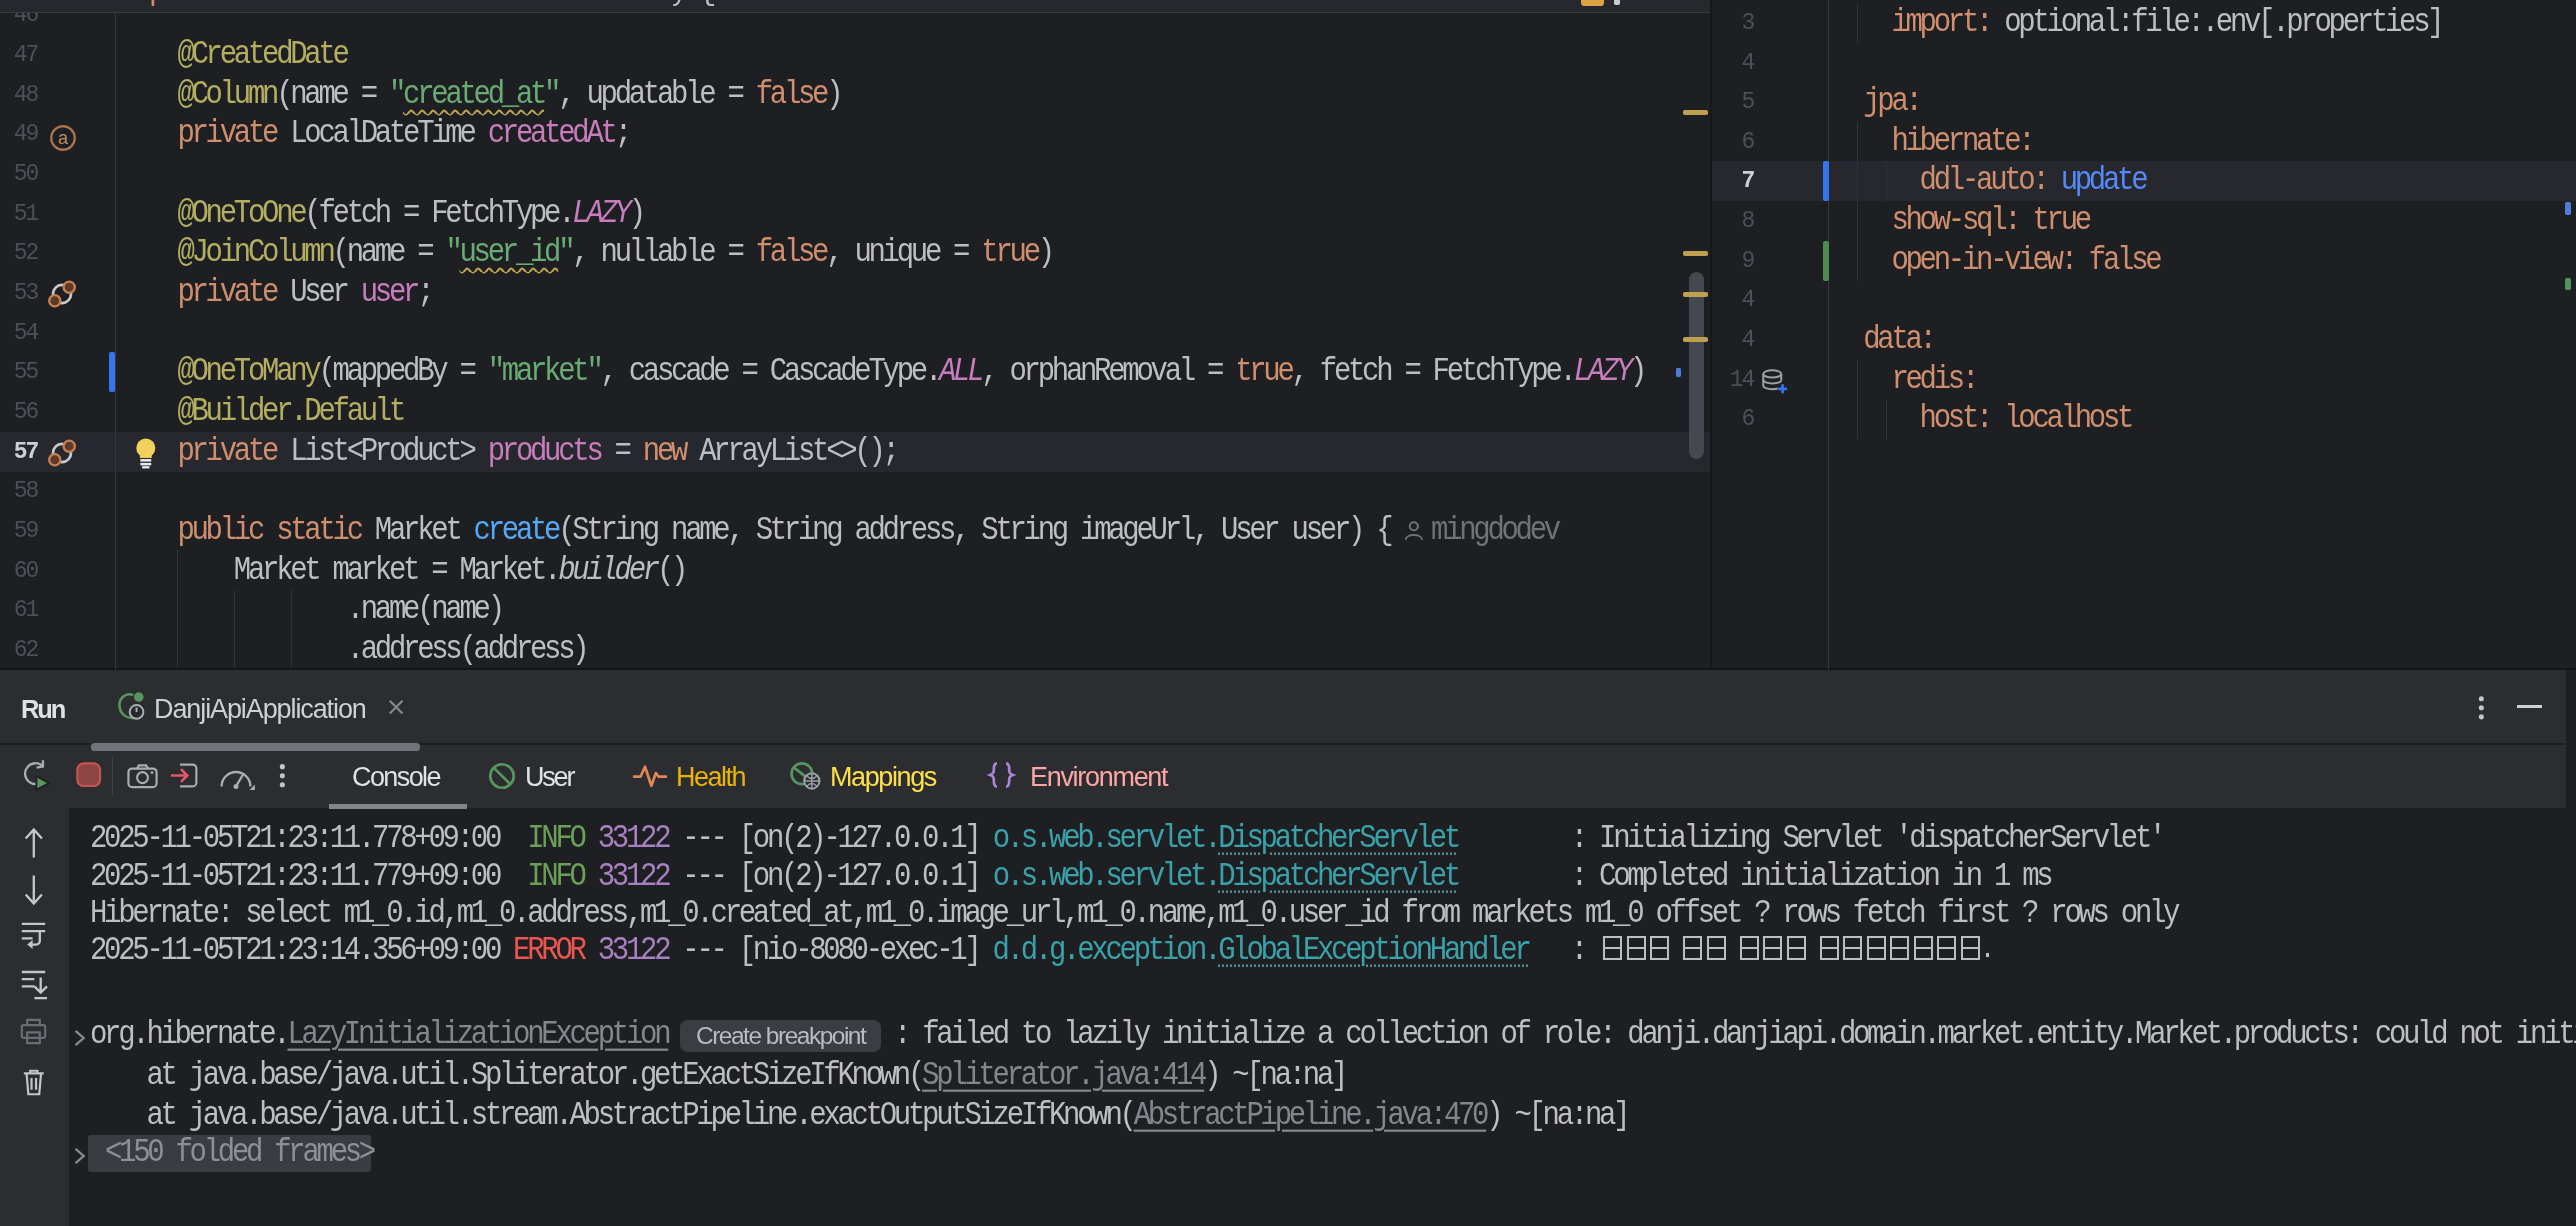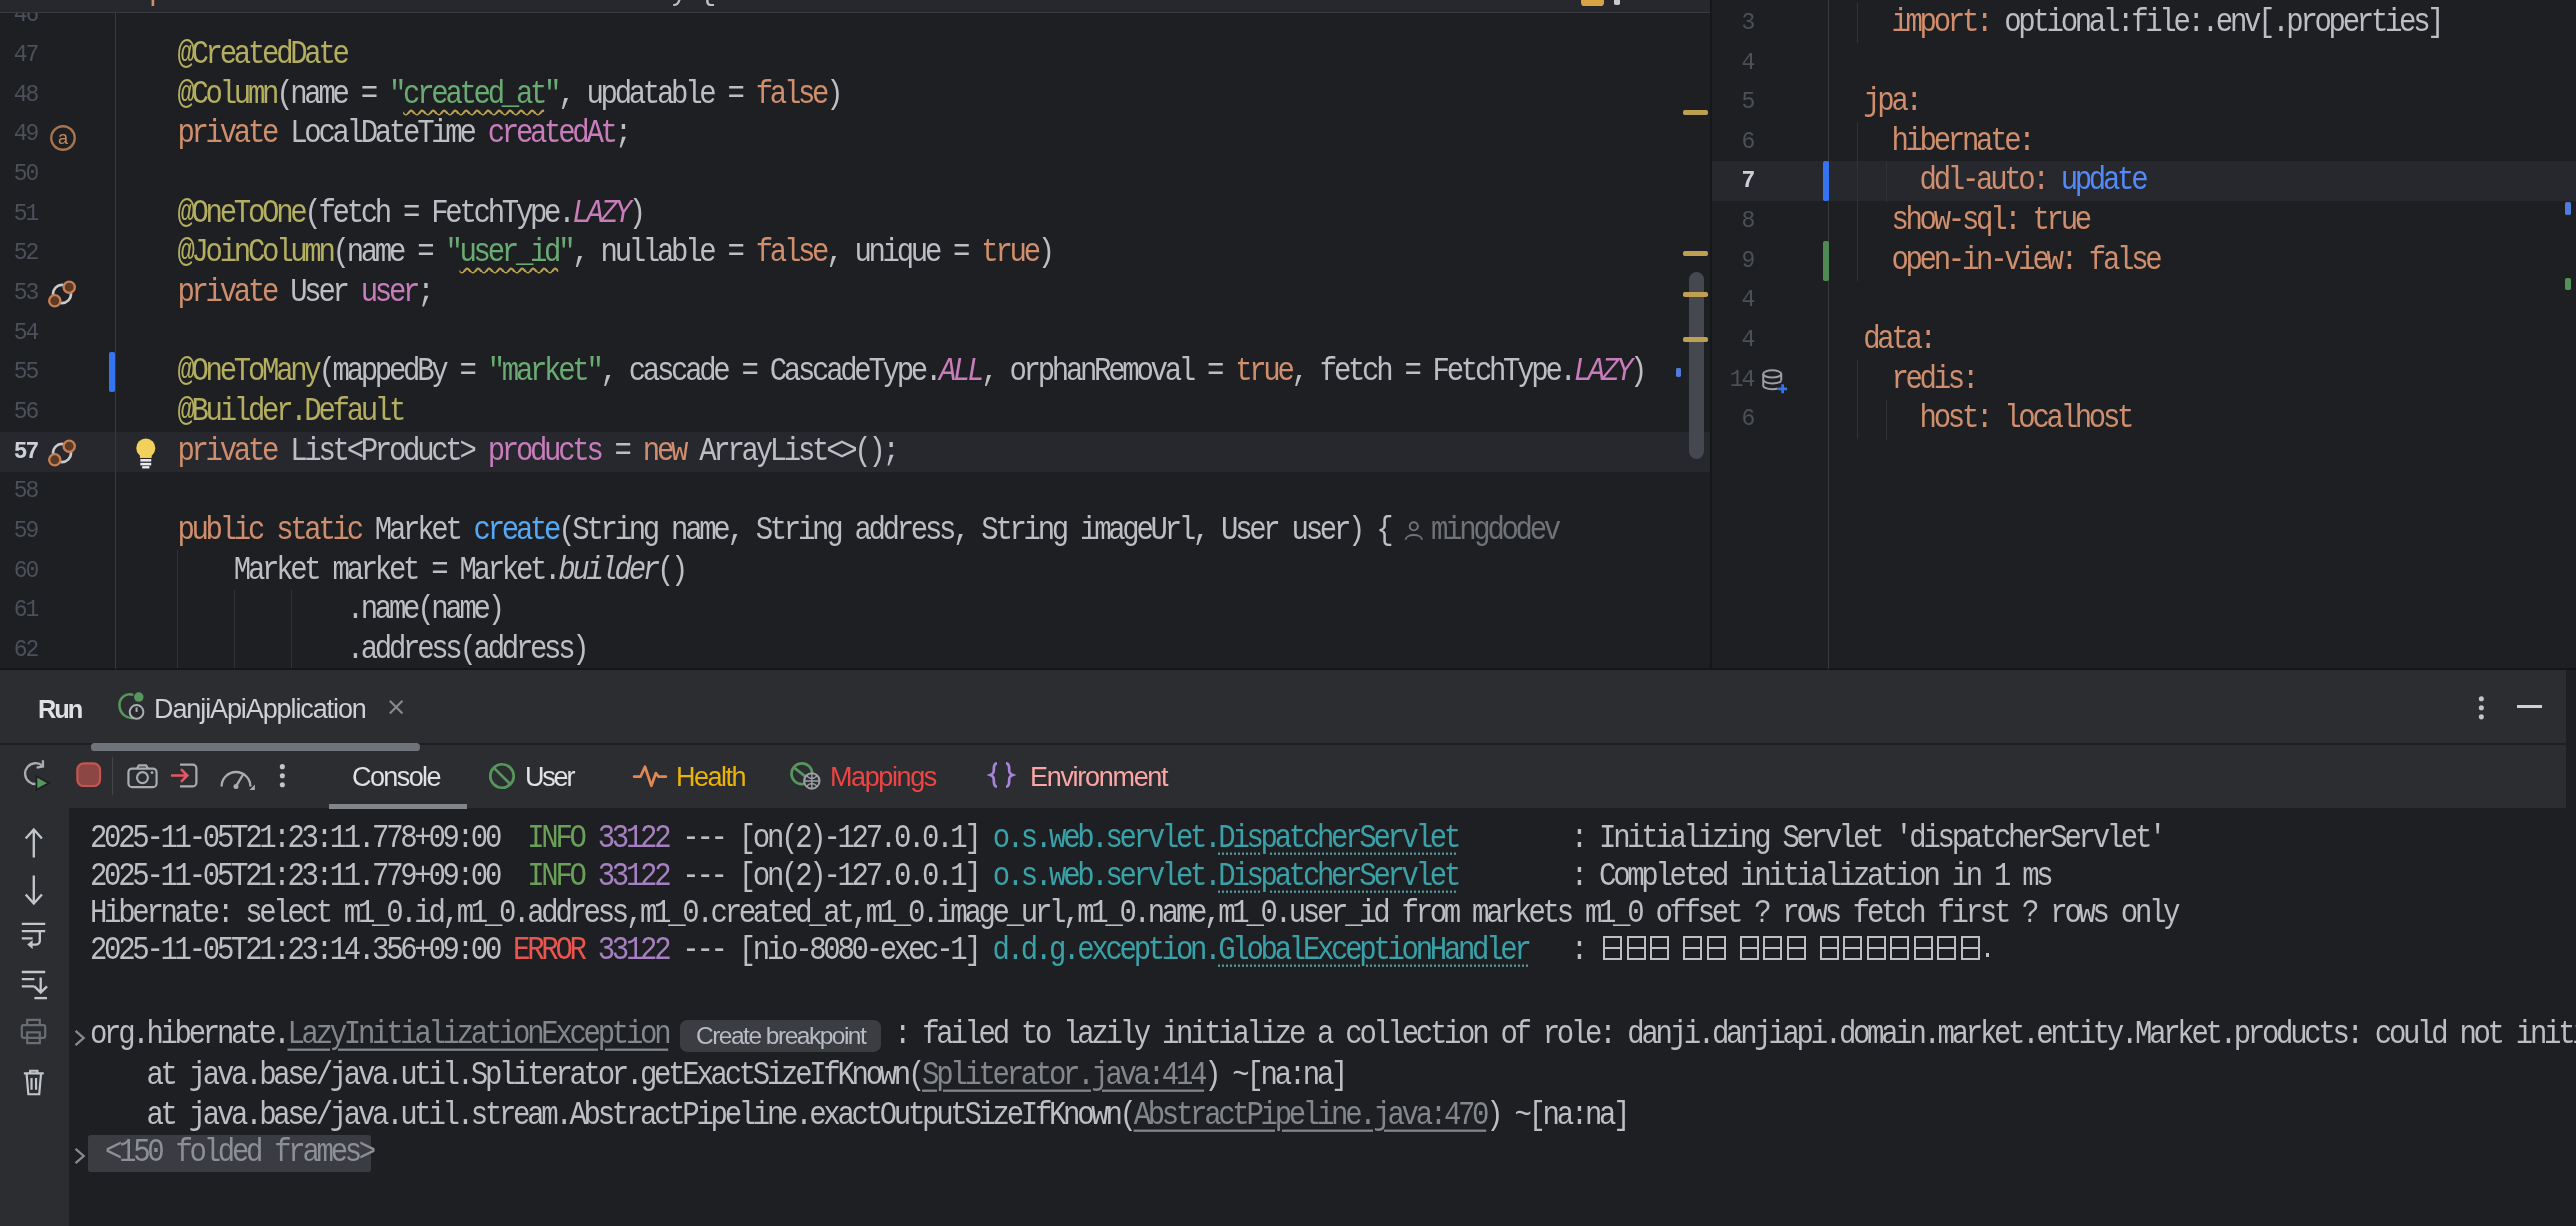--- a/index.html
+++ b/index.html
@@ -14,21 +14,21 @@
 .tl{color:#3BA1A8}
 .tld{color:#3BA1A8;text-decoration:underline dotted rgba(95,158,163,.95);text-decoration-thickness:2.3px;text-underline-offset:5.4px}
 .gl{color:#83878D;text-decoration:underline;text-decoration-thickness:1.8px;text-underline-offset:4.5px}
 .fold{color:#8C9096}
 .abs{position:absolute}
 .uR{position:absolute;font:bold 25.4px/31px "Liberation Sans",sans-serif;letter-spacing:-2.1px;color:#DFE1E5}
 .uT{position:absolute;font:27px/33px "Liberation Sans",sans-serif;letter-spacing:-1.1px;color:#CED0D6}
 .u1{position:absolute;font:27px/33px "Liberation Sans",sans-serif;letter-spacing:-1.6px;color:#DFE1E5}
 .u2{position:absolute;font:27px/33px "Liberation Sans",sans-serif;letter-spacing:-2.2px;color:#DFE1E5}
 .u3{position:absolute;font:27px/33px "Liberation Sans",sans-serif;letter-spacing:-1.5px;color:#eab308}
-.u4{position:absolute;font:27px/33px "Liberation Sans",sans-serif;letter-spacing:-1.4px;color:#ef4444}
+.u4{position:absolute;font:27px/33px "Liberation Sans",sans-serif;letter-spacing:-1.4px;color:#fde047}
 .u5{position:absolute;font:27px/33px "Liberation Sans",sans-serif;letter-spacing:-1.3px;color:#fca5a5}
 .uCB{position:absolute;font:24.5px/28px "Liberation Sans",sans-serif;letter-spacing:-1.5px;color:#B7BBC2}
 svg{position:absolute;overflow:visible}
 </style></head>
 <body>
 <div id="r">
 <div class="abs" style="left:0;top:669px;width:2576px;height:75px;background:#2B2D30"></div>
 <div class="abs" style="left:0;top:744px;width:2576px;height:64px;background:#2B2D30"></div>
 <div class="abs" style="left:0;top:743px;width:2576px;height:1.6px;background:#1E1F22"></div>
 <div class="abs" style="left:0;top:808px;width:2576px;height:418px;background:#1E1F22"></div>
@@ -109,21 +109,21 @@
 <div class="abs" style="left:1581px;top:0;width:23px;height:5.9px;background:#D9A343;border-radius:0 0 3.6px 3.6px"></div>
 <div class="abs" style="left:1614px;top:0;width:6.4px;height:4.5px;background:#C8CBCE;border-radius:0 0 1.8px 1.8px"></div>
 <div class="abs" style="left:1689px;top:272px;width:15.4px;height:187px;background:#45484E;border-radius:8.2px"></div>
 <div class="abs" style="left:1683px;top:110px;width:25.4px;height:5px;background:#BFA050;border-radius:1.8px"></div>
 <div class="abs" style="left:1683px;top:251px;width:25.4px;height:5px;background:#BFA050;border-radius:1.8px"></div>
 <div class="abs" style="left:1683px;top:292px;width:25.4px;height:5px;background:#BFA050;border-radius:1.8px"></div>
 <div class="abs" style="left:1683px;top:337px;width:25.4px;height:5px;background:#BFA050;border-radius:1.8px"></div>
 <div class="abs" style="left:1676px;top:368px;width:4.5px;height:9px;background:#4E7CD6;border-radius:1.4px"></div>
 <div class="abs" style="left:2565px;top:202px;width:6.4px;height:12.7px;background:#4E7CD6;border-radius:1.8px"></div>
 <div class="abs" style="left:2565px;top:278px;width:6.4px;height:11.8px;background:#549159;border-radius:1.8px"></div>
-<div class="uR" style="top:694px;left:38px;">Run</div>
+<div class="uR" style="top:694px;left:21px;">Run</div>
 <div class="uT" style="top:693px;left:154px;">DanjiApiApplication</div>
 <div class="abs" style="left:91px;top:743px;width:329px;height:7.7px;background:#6F737A;border-radius:3.6px"></div>
 <div class="u1" style="top:761px;left:352px;">Console</div>
 <div class="abs" style="left:329px;top:804px;width:138px;height:4.5px;background:#82858A"></div>
 <div class="u2" style="top:761px;left:525px;">User</div>
 <div class="u3" style="top:761px;left:676px;">Health</div>
 <div class="u4" style="top:761px;left:830px;">Mappings</div>
 <div class="u5" style="top:761px;left:1030px;">Environment</div>
 <div class="abs" style="left:112px;top:757px;width:1.4px;height:38px;background:#43454A"></div>
 <div class="m" style="top:819px;left:90px;">2025-11-05T21:23:11.778+09:00  <span class="info">INFO</span> <span class="pid">33122</span> --- [on(2)-127.0.0.1] <span class="tl">o.s.web.servlet.<span class="tld">DispatcherServlet</span></span>        : Initializing Servlet 'dispatcherServlet'</div>

